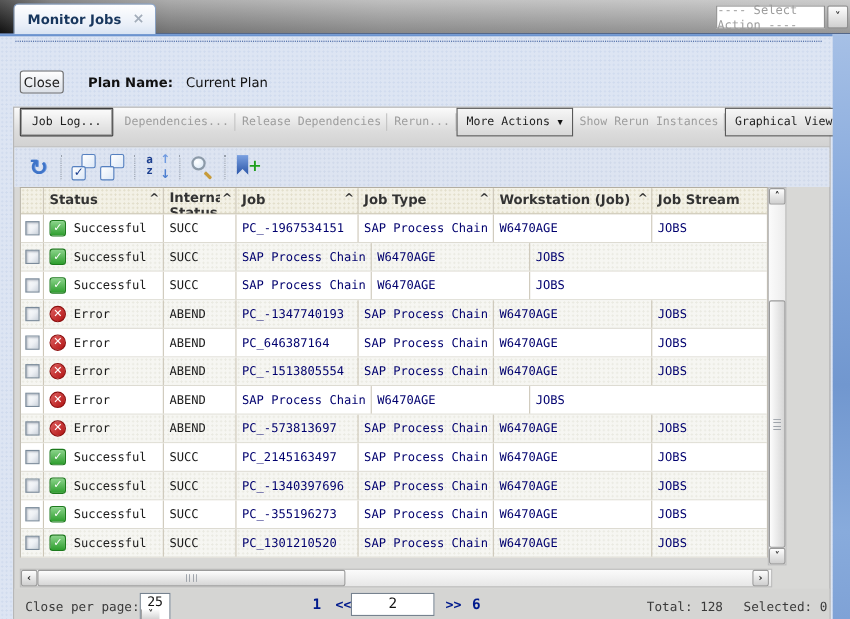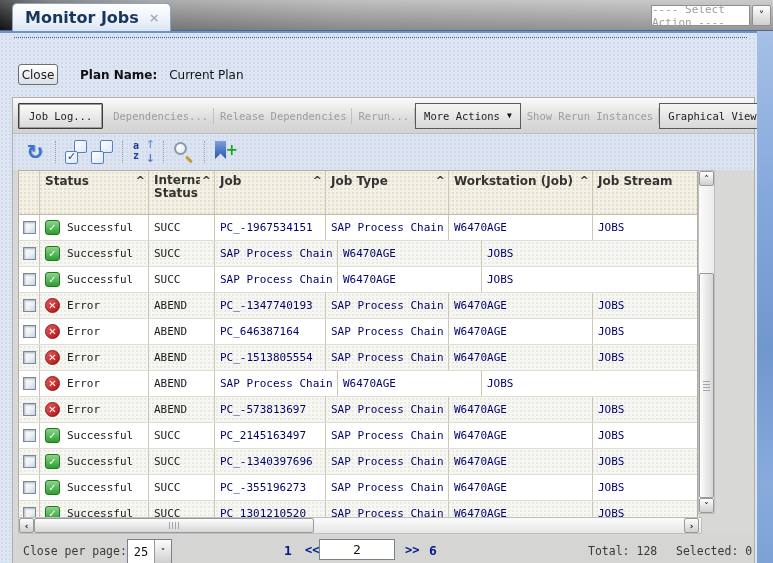--- a/index.html
+++ b/index.html
@@ -9,21 +9,21 @@
 
   
   .tabbar { position:absolute; left:0; top:0; width:773px; height:31px;
     background:linear-gradient(to bottom, rgba(255,255,255,.28), rgba(0,0,0,.18)),
                linear-gradient(90deg,#141414 0%, #565656 6%, #8c8c8c 20%, #a7a7a7 45%, #b9b9b9 100%);
     border-bottom:1px solid #53678a; }
   .tab { position:absolute; left:12px; top:3px; height:28px; padding:0 10px 0 12px;
     background:linear-gradient(#ffffff,#e9eff8 70%,#d8e3f2);
     border:1px solid #8aa4c8; border-bottom:none; border-radius:5px 5px 0 0;
     display:flex; align-items:center; gap:10px; }
-  .tab-title { font-size:16px; font-weight:bold; color:#17365d; }
+  .tab-title { font-size:12px; font-weight:bold; color:#17365d; }
   .tab-close { font-size:13px; font-weight:bold; color:#a3adba; line-height:10px; cursor:default; }
   .select-action { position:absolute; right:2px; top:5px; height:21px; display:flex; }
   .sa-field { width:99px; height:21px; background:#ffffff; border:1px solid #8f8f8f;
     color:#9d9d9d; font:11px "DejaVu Sans Mono", monospace; display:flex; align-items:center; justify-content:center; }
   .sa-btn { width:19px; height:21px; margin-left:2px; border:1px solid #8f8f8f; border-radius:2px;
     background:linear-gradient(#fdfdfd,#cfcfcf); display:flex; align-items:center; justify-content:center;
     font:bold 10px "DejaVu Sans", sans-serif; color:#222; }
 
   
   .content { position:absolute; left:0; top:31px; width:757px; height:532px;
@@ -41,21 +41,21 @@
   .plan-line { position:absolute; left:80px; top:35px; font-size:12px; color:#111; }
   .plan-label { font-weight:bold; }
   .plan-value { margin-left:8px; font-weight:normal; }
 
   
   .widget { position:absolute; left:12px; top:64px; width:743px; height:468px;
     background:#d8d8d6; border:1px solid #aeaeae; }
 
   .btn-toolbar { position:absolute; left:0; top:0; width:741px; height:36px;
     background:linear-gradient(#fbfbfb,#dcdcdc 60%,#d2d2d2); border-bottom:1px solid #bdbdbd;
-    display:flex; align-items:center; padding:0 5px; font:10.5px "DejaVu Sans Mono", monospace; }
+    display:flex; align-items:flex-start; padding:0 5px; font:10.5px "DejaVu Sans Mono", monospace; }
   .tb-btn { height:26px; display:flex; align-items:center; padding:0 6px; position:relative; white-space:nowrap; }
   .tb-btn.primary { border:1px solid #3c3c3c; box-shadow:0 0 0 1px #9b9b9b inset; border-radius:1px;
     background:linear-gradient(#fcfcfc,#d9d9d9); margin-right:4px; padding:0 10px; }
   .tb-btn.enabled { color:#1c1c1c; cursor:pointer; }
   .tb-btn.disabled { color:#9d9d9d; }
   .tb-btn.disabled::after { content:""; position:absolute; right:0; top:5px; bottom:5px; width:1px; background:#c3c3c3; }
   .tb-btn.menu { border:1px solid #5a5a5a; background:linear-gradient(#f6f6f6,#d8d8d8); padding:0 8px; }
   .tb-btn.menu .caret { margin-left:7px; font-size:8px; color:#111; }
   .tb-btn.menu + .tb-btn.menu { border-left:none; }
   .tb-push { margin-left:auto; }
@@ -79,21 +79,21 @@
     border:2px solid #8c9aa8; background:radial-gradient(circle at 35% 35%, #ffffff, #d6e6f6); }
   .handle { position:absolute; right:4px; bottom:4px; width:8px; height:3px; background:#c79b3a; border-radius:1px; transform:rotate(45deg); }
   .bookmark { position:absolute; left:3px; top:2px; width:11px; height:18px;
     background:linear-gradient(#7aa0e0,#2a55a8);
     clip-path:polygon(0 0,100% 0,100% 100%,50% 70%,0 100%); }
   .bm-plus { position:absolute; right:0px; top:4px; font:bold 15px "DejaVu Sans", sans-serif; color:#1f9e1f; line-height:15px;
     text-shadow:0 0 1px #ffffff; }
 
   
   .table-wrap { position:absolute; left:5px; top:72px; width:680px; background:#ffffff; border:1px solid #b2ada0; border-bottom:none; }
-  .thead { display:flex; height:44px;
+  .thead { display:flex; height:24px;
     background-color:#f3f1e6; background-image:radial-gradient(#e3dfcc 1px, transparent 1px); background-size:4px 4px;
     border-bottom:1px solid #c0baa8; font:bold 12px "DejaVu Sans", sans-serif; color:#333; }
   .th { position:relative; padding:3px 0 0 5px; border-right:1px solid #cdc7b8; overflow:hidden; }
   .th .sortc { position:absolute; right:3px; top:3px; font:bold 11px "DejaVu Sans", sans-serif; color:#333; }
   .htext-clip { display:block; width:46px; line-height:13px; overflow:hidden; white-space:normal; word-break:keep-all; }
   .col0 { width:21px; } .col1 { width:109px; } .col2 { width:66px; } .col3 { width:111px; }
   .col4 { width:123px; } .col5 { width:144px; } .col6 { width:104px; border-right:none; }
 
   .trow { display:flex; height:26px; font:11px "DejaVu Sans Mono", monospace; color:#1a1a1a;
     border-bottom:1px solid #dddbd2; background:#ffffff; }
@@ -128,21 +128,21 @@
   .hsb-right { right:2px; top:0; }
   .hsb-thumb { position:absolute; left:15px; top:0; width:280px; height:15px;
     background:linear-gradient(#fdfdfd,#d6d6d6); border:1px solid #9a9a9a; border-radius:2px; }
   .hsb-thumb::after { content:""; position:absolute; top:3px; bottom:3px; left:calc(50% - 5px); width:10px;
     background:repeating-linear-gradient(90deg,#9fa4ab 0 1px, transparent 1px 3px); }
 
   
   .footer { position:absolute; left:0; top:437px; width:741px; height:30px; background:#d5d5d3;
     font:11.5px "DejaVu Sans Mono", monospace; color:#3a3a3a; }
   .f-lines-label { position:absolute; left:10px; top:9px; }
-  .lpp { position:absolute; left:114px; top:4px; height:25px; display:flex; border:1px solid #76828f; background:#fff; }
+  .lpp { position:absolute; left:114px; top:4px; height:25px; display:flex; border:1px solid #76828f; background:#fff;flex-direction:column; }
   .lpp-val { width:26px; display:flex; align-items:center; justify-content:center; font-size:12px; color:#111; }
   .lpp-btn { width:17px; background:linear-gradient(#fdfdfd,#cfcfcf); border-left:1px solid #9a9a9a;
     display:flex; align-items:center; justify-content:center; font:bold 9px "DejaVu Sans", sans-serif; color:#222; }
   .pg { position:absolute; top:8px; color:#001a8c; font-weight:bold; cursor:pointer; }
   .pg-first { left:271px; font-size:13px; }
   .pg-prev { left:292px; font-size:12px; }
   .pg-next { left:392px; font-size:12px; }
   .pg-last { left:416px; font-size:13px; }
   .pg-input { position:absolute; left:306px; top:4px; width:76px; height:21px; border:1px solid #76828f;
     text-align:center; font:13px "DejaVu Sans Mono", monospace; color:#111; background:#fff; }

